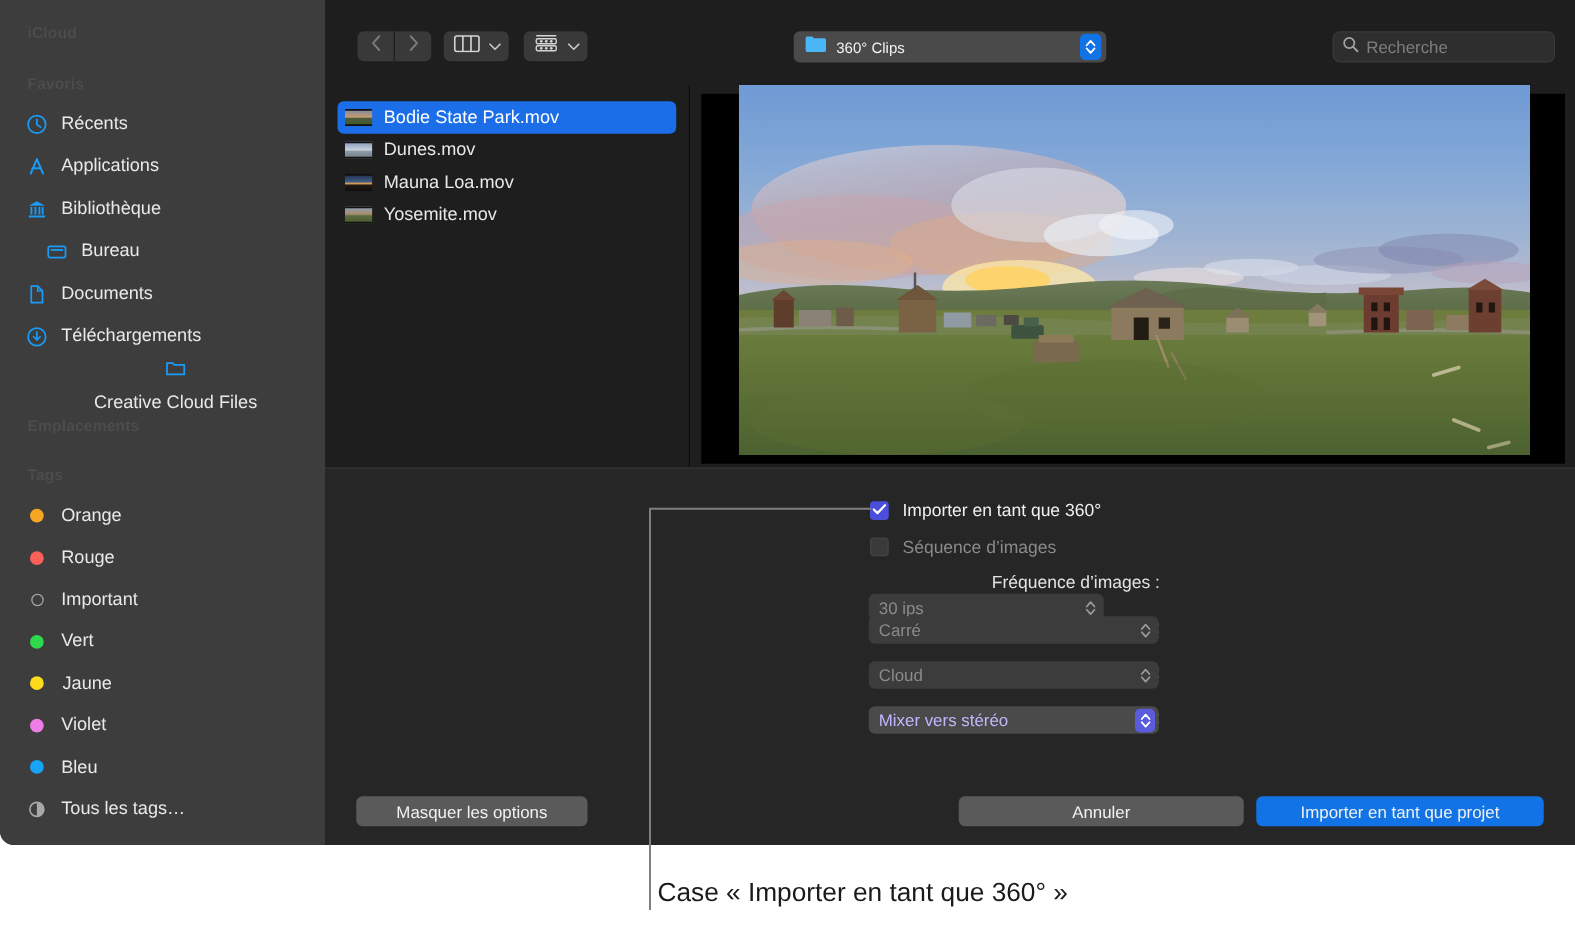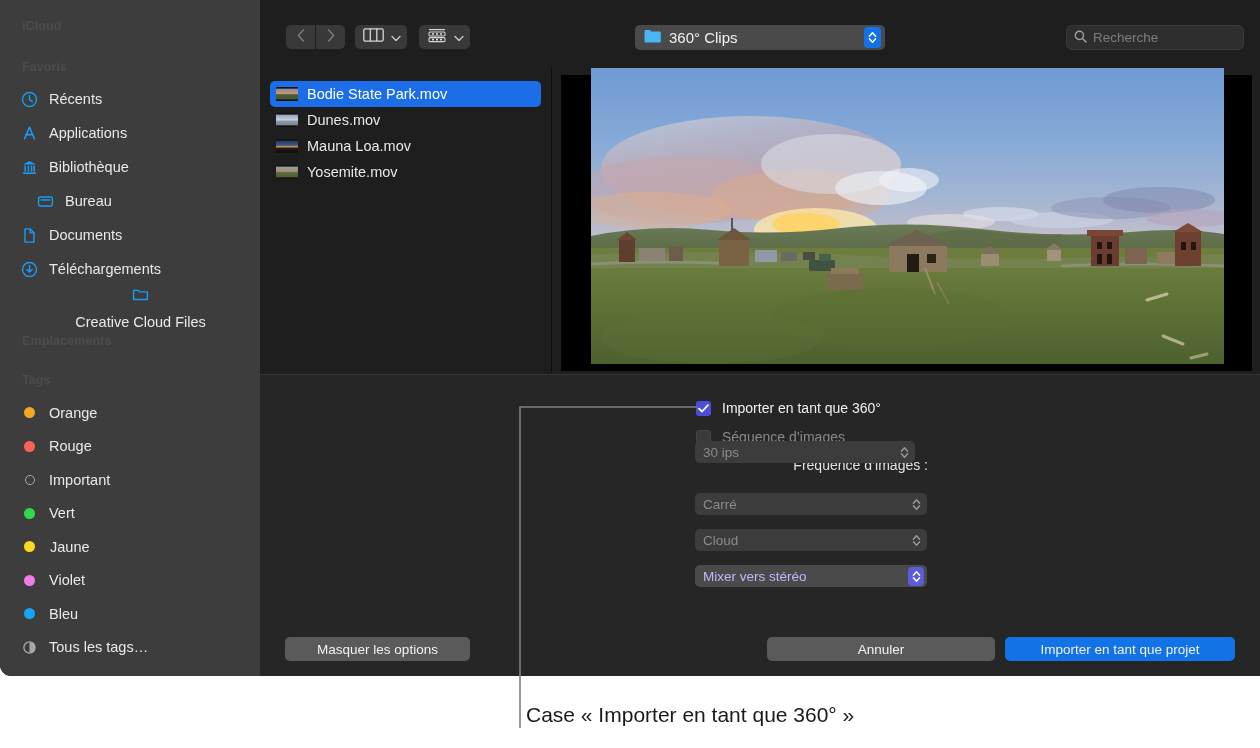--- a/index.html
+++ b/index.html
@@ -107,21 +107,21 @@
     left: 375px; top: 25px;
     width: 250px; height: 25px;
     background: #4a4a4a;
     border-radius: 5px;
     display: flex; align-items: center;
     padding: 0 4px 0 9px;
     box-sizing: border-box;
     gap: 8px;
   }
   #pathpop .ppl {
-    font-size: 15px;
+    font-size: 12px;
     color: #f2f2f2;
     flex: 1;
     white-space: nowrap;
   }
   .stepper {
     width: 17px; height: 21px;
     background: #1273e6;
     border-radius: 4px;
     display: flex; flex-direction: column;
     align-items: center; justify-content: center;
@@ -724,21 +724,21 @@
     </div>
 
     <div class="opt-row" style="left:436px; top:54px;">
       <span class="cbox off"></span>
       <span class="cb-label dim">Séquence d’images</span>
     </div>
 
     <div class="opt-row" style="left:0px; top:82px; width:668px; justify-content:flex-end;">
       <span class="opt-label">Fréquence d’images :</span>
     </div>
-    <div class="popup disabled" style="position:absolute; left:435px; top:66px; width:220px;">
+    <div class="popup disabled" style="position:absolute; left:435px; top:100px; width:188px;">
       <span class="pv">30 ips</span>
       <span class="stepper sm ghost">
         <svg width="9" height="13" viewBox="0 0 9 13">
             <path d="M1.4 5.2 L4.5 1.7 L7.6 5.2" fill="none" stroke="#9a9a9a" stroke-width="1.4" stroke-linecap="round" stroke-linejoin="round"></path>
             <path d="M1.4 7.8 L4.5 11.3 L7.6 7.8" fill="none" stroke="#9a9a9a" stroke-width="1.4" stroke-linecap="round" stroke-linejoin="round"></path>
           </svg>
       </span>
     </div>
 
     <div class="opt-row" style="left:0px; top:118px; width:668px; justify-content:flex-end;">

